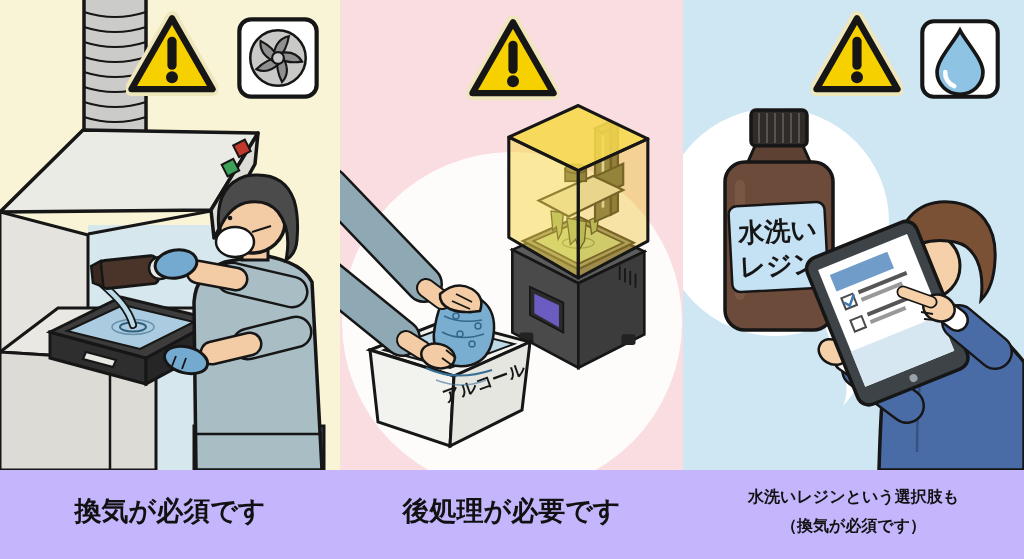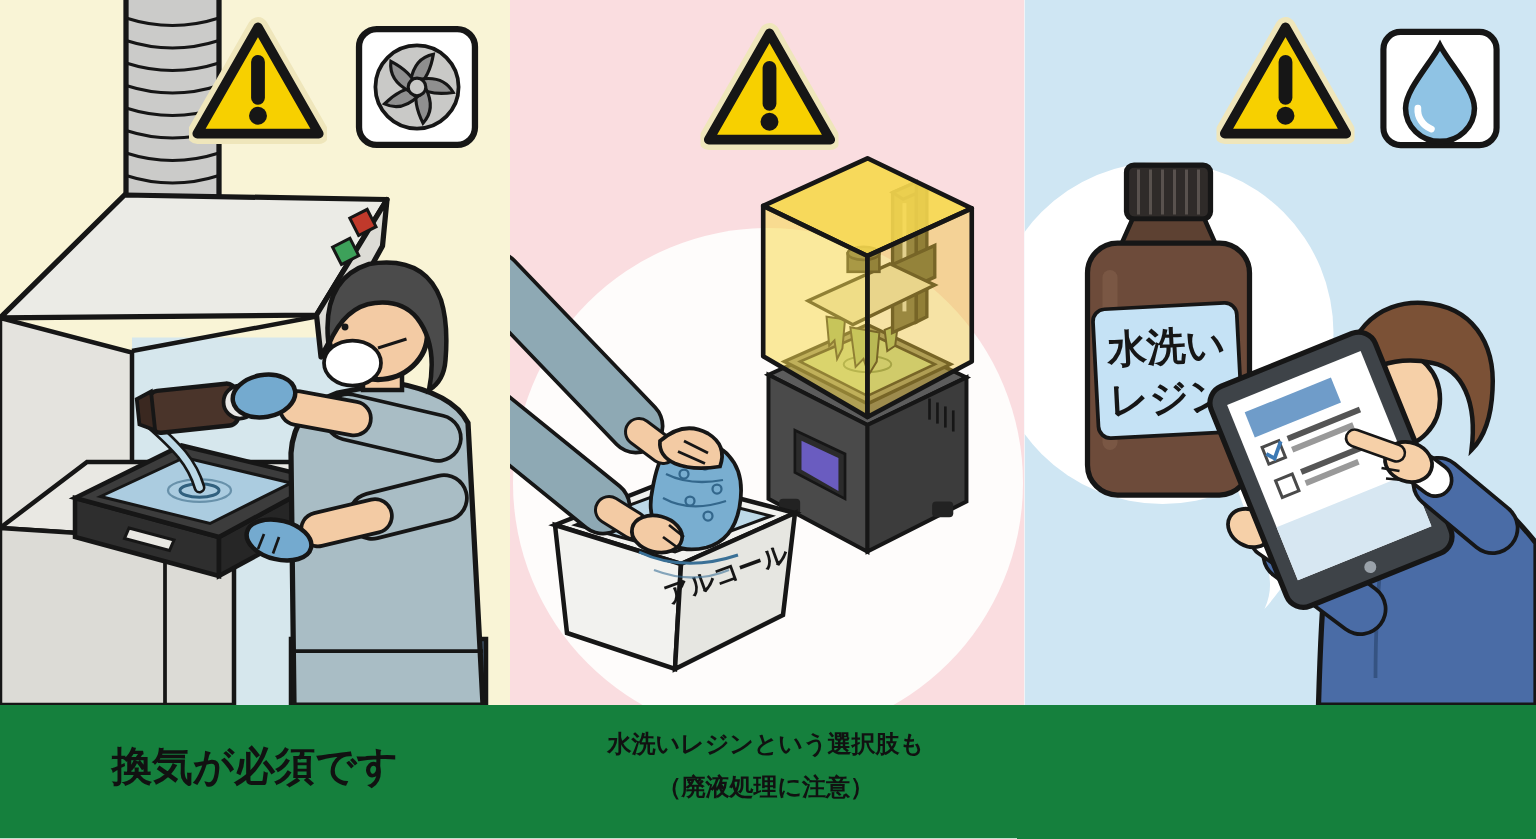--- a/index.html
+++ b/index.html
@@ -4,21 +4,21 @@
 <style>
   html,body{margin:0;padding:0;background:#ffffff;}
   body{width:1024px;height:559px;overflow:hidden;}
   .stage{width:1024px;height:559px;font-family:"Liberation Sans","DejaVu Sans",sans-serif;}
   .panels{display:flex;height:470px;}
   .panel{height:470px;position:relative;}
   .panel svg{display:block;}
   .p1{width:340px;}
   .p2{width:343px;}
   .p3{width:341px;}
-  .captions{display:flex;height:89px;background:#15803d;align-items:center;}
+  .captions{display:flex;height:89px;background:#c4b5fd;align-items:center;}
   .caption{font-weight:bold;color:#111111;text-align:center;margin-top:-8px;}
   .c1{width:340px;font-size:27px;}
   .c2{width:343px;font-size:27px;}
   .c3{width:341px;font-size:16px;line-height:29px;}
   .svgtext{font-family:"Liberation Sans","DejaVu Sans",sans-serif;font-weight:bold;}
 </style>
 </head>
 <body>
 
 <svg width="0" height="0" style="position:absolute" aria-hidden="true">
@@ -321,18 +321,19 @@
         </g>
 
         <use href="#sym-warning" xlink:href="#sym-warning" x="128" y="10" width="92" height="92"></use>
         <use href="#sym-drop" xlink:href="#sym-drop" x="236" y="18" width="82" height="82"></use>
       </svg>
     </section>
   </div>
 
   <div class="captions">
     <div class="caption c1">換気が必須です</div>
+    <div class="caption c2">後処理が必要です</div>
     <div class="caption c3">
       <div>水洗いレジンという選択肢も</div>
-      <div>（廃液処理に注意）</div>
+      <div>（換気が必須です）</div>
     </div>
   </div>
 </div>
 
 </body></html>

